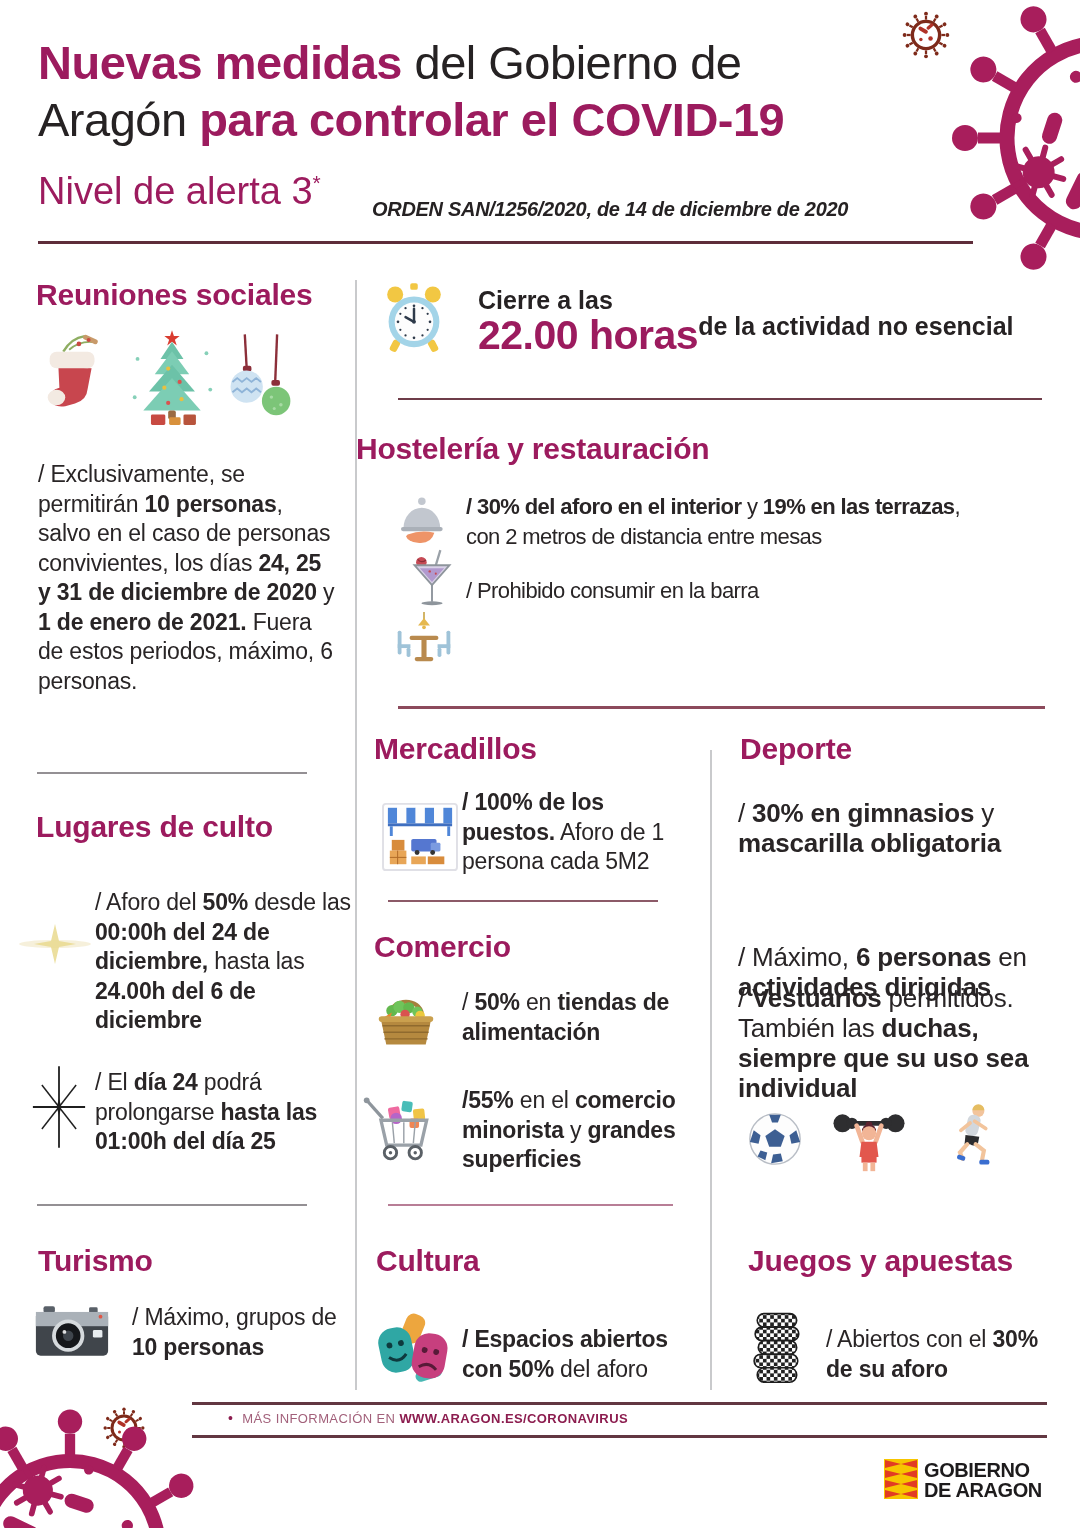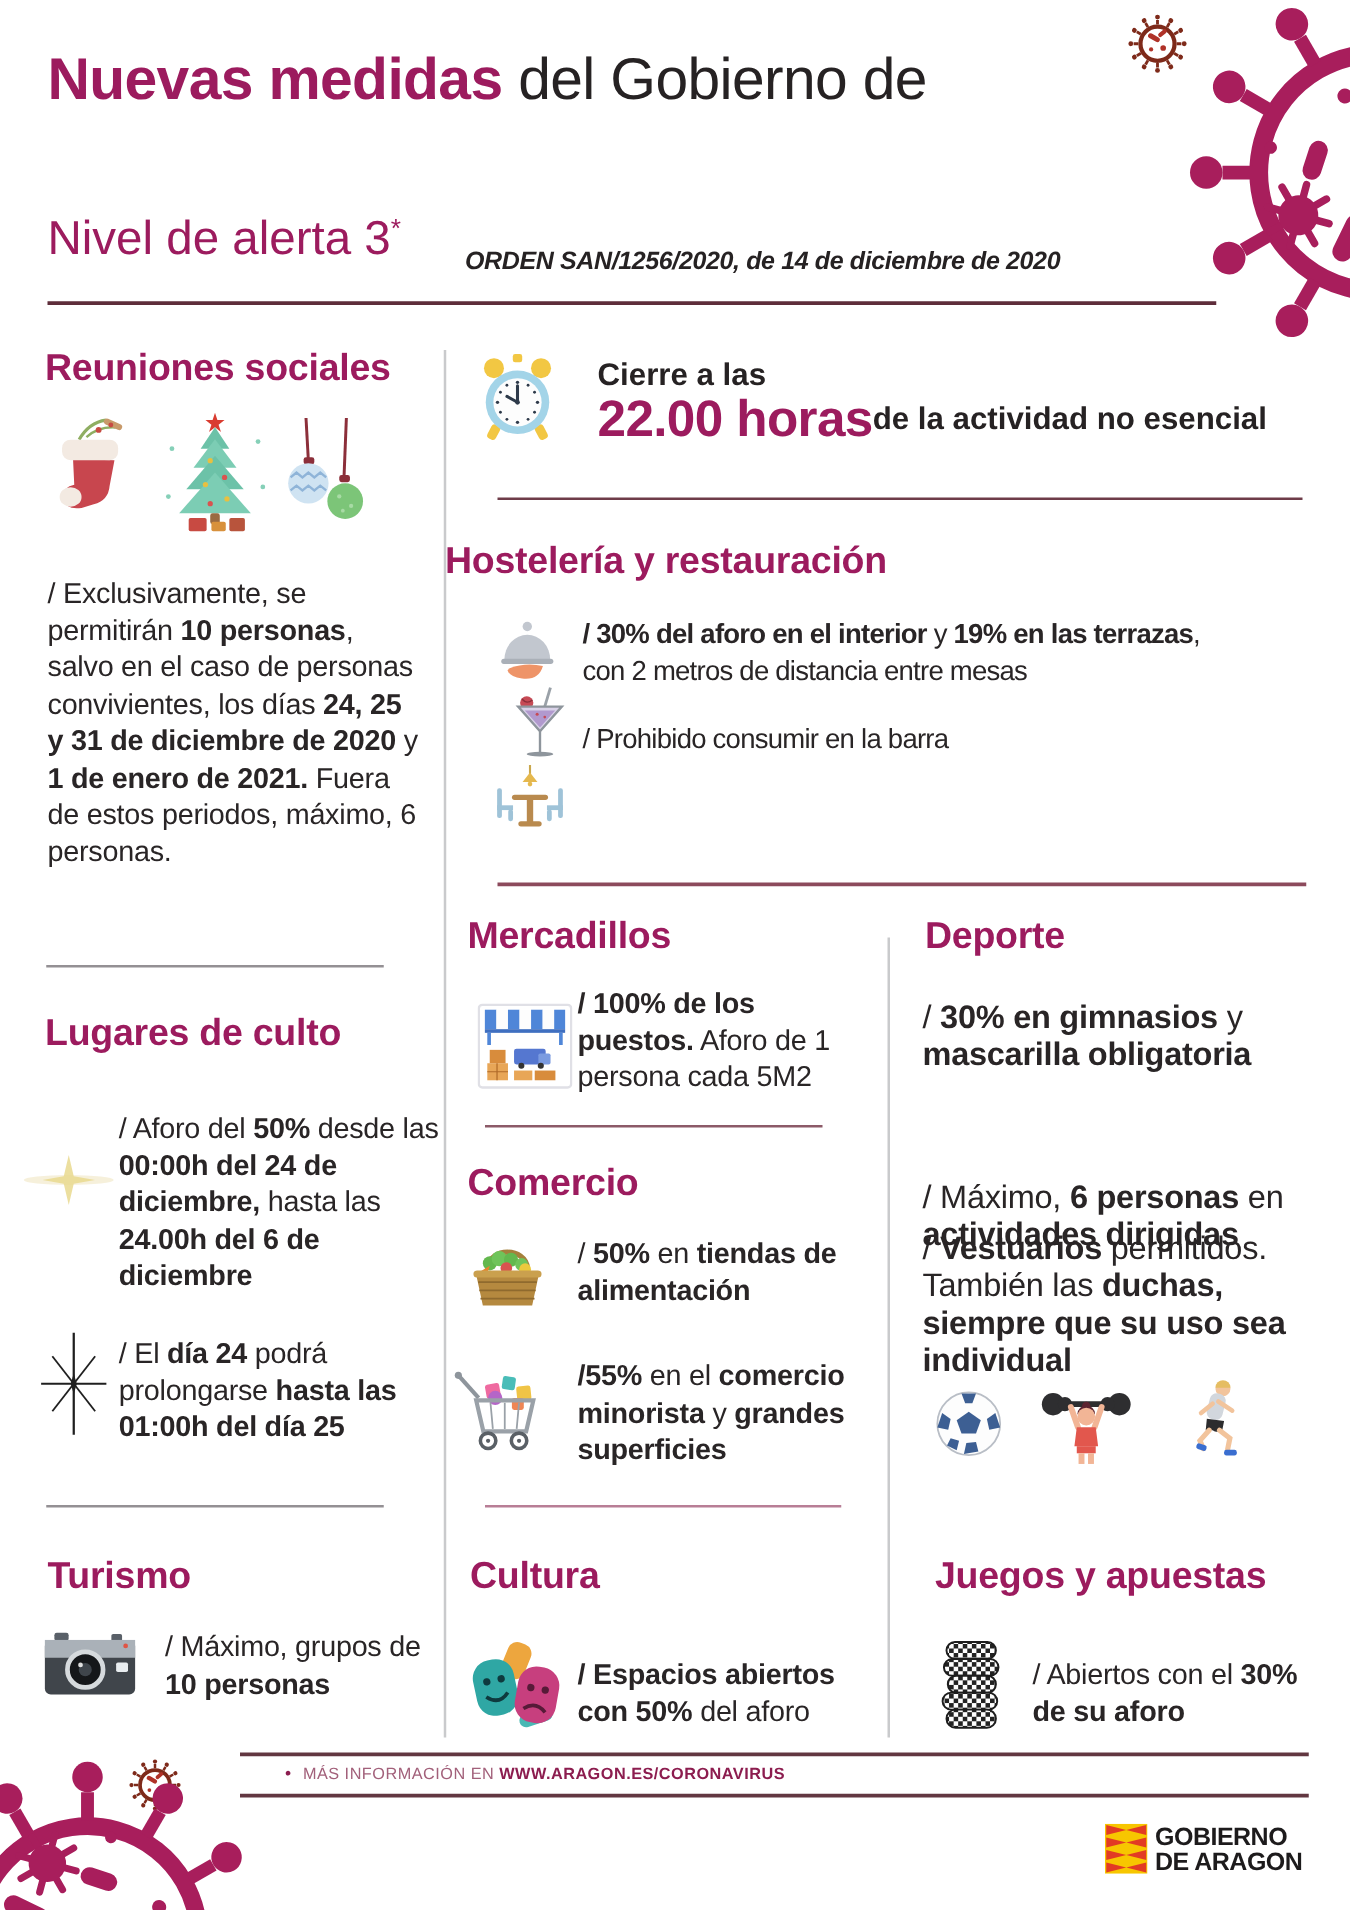--- a/index.html
+++ b/index.html
@@ -13,21 +13,21 @@
   .t3{font-size:22px;line-height:30px;letter-spacing:-.6px}
   .b{font-weight:700}
   .pre{white-space:pre-wrap}
   .rule{position:absolute}
   .title{font-size:47px;line-height:57px;font-weight:400;letter-spacing:-.5px;color:#262223}
   .title .acc{color:var(--accent,#9c1b5e);font-weight:700}
   .alert{font-size:38px;color:var(--accent,#9c1b5e)}
   .alert sup{font-size:21px;vertical-align:super}
   .order{font-size:20px;font-style:italic;font-weight:700;color:#262223;letter-spacing:-.3px}
   .cl1{font-size:25px;font-weight:700;color:#262223}
-  .cl2{display:flex;align-items:center}
+  .cl2{display:flex;align-items:flex-start}
   .cl2 .time{font-size:41px;font-weight:700;color:var(--accent,#9c1b5e);letter-spacing:-.5px}
   .cl2 .rest{font-size:25px;font-weight:700;color:#262223;white-space:nowrap}
   .finfo{font-size:13px;letter-spacing:.4px;color:#a2607a;font-weight:400;white-space:nowrap}
   .finfo .bullet{color:#8c1d4f;margin-right:9px;font-size:14px}
   .finfo .url{color:#8c1d4f;font-weight:700}
   .logo-text{font-size:20px;line-height:20px;font-weight:700;color:#1d1b1c;letter-spacing:-.4px}
 </style>
 </head>
 <body>
 
@@ -94,20 +94,21 @@
       <rect x="22" y="13" width="7" height="3" rx="1.5" transform="rotate(-40 25.5 14.5)"></rect>
     </g>
   </symbol>
 </defs>
 </svg>
 
 <div class="page">
 
   <div class="abs title" style="left:38px;top:34px;width:880px">
     <div><span class="acc">Nuevas medidas</span><span> del Gobierno de</span></div>
+    <div><span>Aragón </span><span class="acc">para controlar el COVID-19</span></div>
   </div>
   <div class="abs alert" style="left:38px;top:170px"><span>Nivel de alerta 3</span><sup>*</sup></div>
   <div class="abs order" style="left:372px;top:198px">ORDEN SAN/1256/2020, de 14 de diciembre de 2020</div>
   <div class="rule" style="left:38px;top:241px;width:935px;height:3px;background:#5e2d3a"></div>
 
   <span class="abs" style="left:901px;top:10px"><svg width="50" height="50" viewBox="0 0 44 44">
         <use href="#smallvirus"></use>
       </svg></span>
   <span class="abs" style="left:942px;top:-22px"><svg width="320" height="320" viewBox="0 0 320 320">
         <use href="#bigvirus" transform="rotate(150 160 160)"></use>

